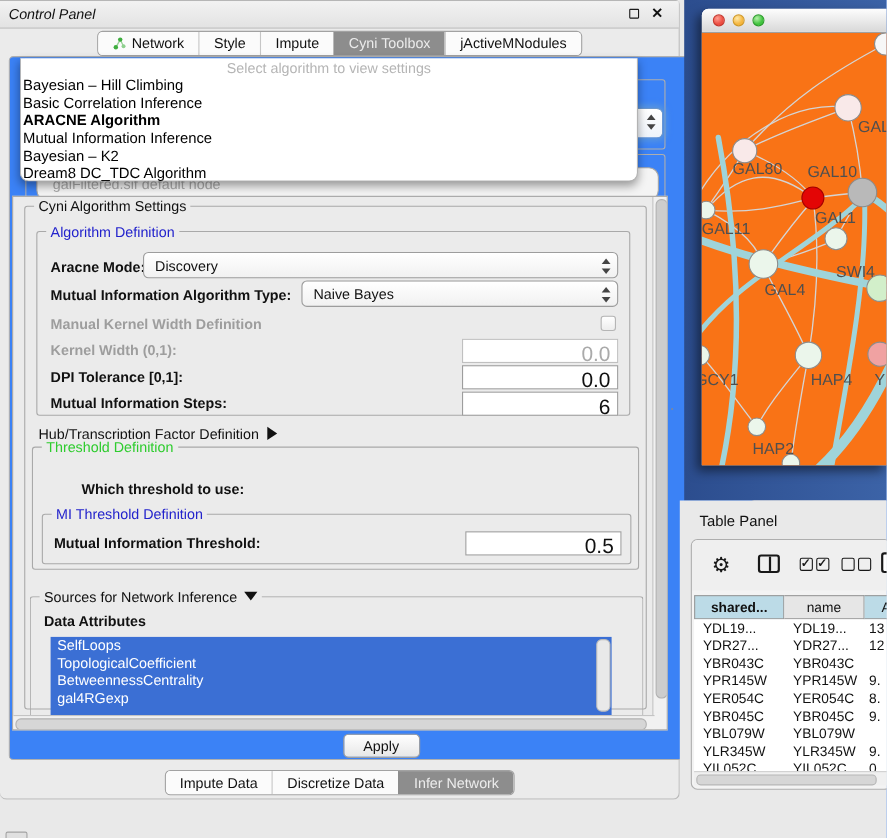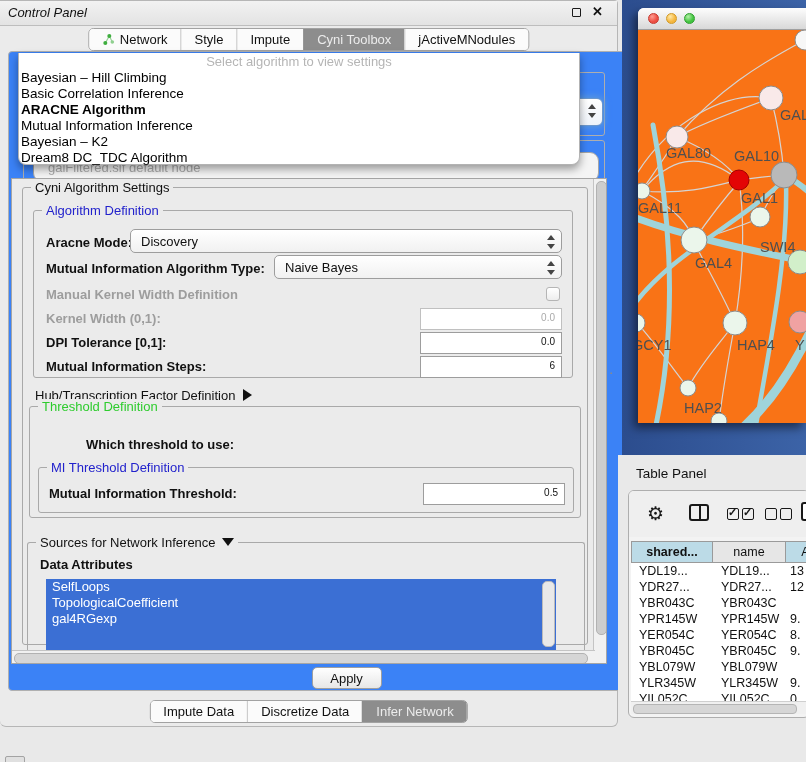--- a/index.html
+++ b/index.html
@@ -57,21 +57,21 @@
   .lbl.dis{color:#9d9d9d;}
   .combo{border:1px solid #9d9d9d;border-radius:5px;background:linear-gradient(#ffffff,#f1f1f1);
       box-shadow:inset 0 1px 0 #fff;height:24px;}
   .combo .val{position:absolute;left:10px;top:4px;font-size:13px;color:#111;}
   .stepper{position:absolute;right:6px;top:5px;width:9px;height:14px;}
   .stepper:before{content:"";position:absolute;left:1px;top:0;border-left:4px solid transparent;
       border-right:4px solid transparent;border-bottom:5px solid #444;}
   .stepper:after{content:"";position:absolute;left:1px;bottom:0;border-left:4px solid transparent;
       border-right:4px solid transparent;border-top:5px solid #444;}
   .tfield{border:1px solid #9d9d9d;background:#fff;height:22px;}
-  .tfield span{position:absolute;right:6px;top:3px;font-size:10px;color:#111;}
+  .tfield span{position:absolute;right:6px;top:3px;font-size:19px;color:#111;}
   .tfield.dis{border-color:#c0c0c0;}
   .tfield.dis span{color:#aaaaaa;}
   .chk{width:14px;height:14px;border:1px solid #b5b5b5;border-radius:3px;background:linear-gradient(#fff,#ededed);}
   .tri-r{display:inline-block;width:0;height:0;border-top:6px solid transparent;border-bottom:6px solid transparent;
       border-left:9px solid #111;margin-left:8px;vertical-align:-1px;}
   .tri-d{display:inline-block;width:0;height:0;border-left:6px solid transparent;border-right:6px solid transparent;
       border-top:8px solid #111;margin-left:6px;vertical-align:1px;}
   .plain{font-size:13px;color:#111;white-space:nowrap;}
   
   .srclist{background:#3b6fd4;overflow:hidden;}
@@ -206,37 +206,38 @@
             <span>6</span>
           </div>
         </div>
 
         <div class="abs" style="left:12px;top:198px;">
           <span class="plain">Hub/Transcription Factor Definition</span><span class="tri-r"></span>
         </div>
 
         <div class="abs fs" style="left:6px;top:218px;width:552px;height:112px;">
           <span class="legend green">Threshold Definition</span>
-          <span class="abs lbl" style="left:56px;top:30px;text-align:right;">Which threshold to use:</span>
+          <span class="abs lbl" style="left:44px;top:30px;text-align:right;">Which threshold to use:</span>
           <div class="abs fs" style="left:8px;top:60px;width:536px;height:46px;">
             <span class="legend blue">MI Threshold Definition</span>
             <span class="abs lbl" style="left:10px;top:18px;">Mutual Information Threshold:</span>
             <div class="abs tfield" style="right:8px;top:15px;width:142px;">
               <span>0.5</span>
             </div>
           </div>
         </div>
 
         <div class="abs fs" style="left:4px;top:354px;width:558px;height:118px;border-bottom:none;border-radius:3px 3px 0 0;">
           <span class="legend"><span>Sources for Network Inference</span><span class="tri-d"></span></span>
           <span class="abs lbl" style="left:12px;top:14px;">Data Attributes</span>
           <div class="abs srclist" style="left:18px;top:36px;width:510px;height:80px;" id="src-list">
             <div class="vsb2"></div>
           <div class="src-item">SelfLoops</div>
               <div class="src-item">TopologicalCoefficient</div>
+              <div class="src-item">BetweennessCentrality</div>
               <div class="src-item">gal4RGexp</div>
             </div>
         </div>
       </div>
 
       <div class="abs vsb">
           <div class="thumb"></div>
         </div>
       <div class="abs hsb">
           <div class="thumb"></div>

